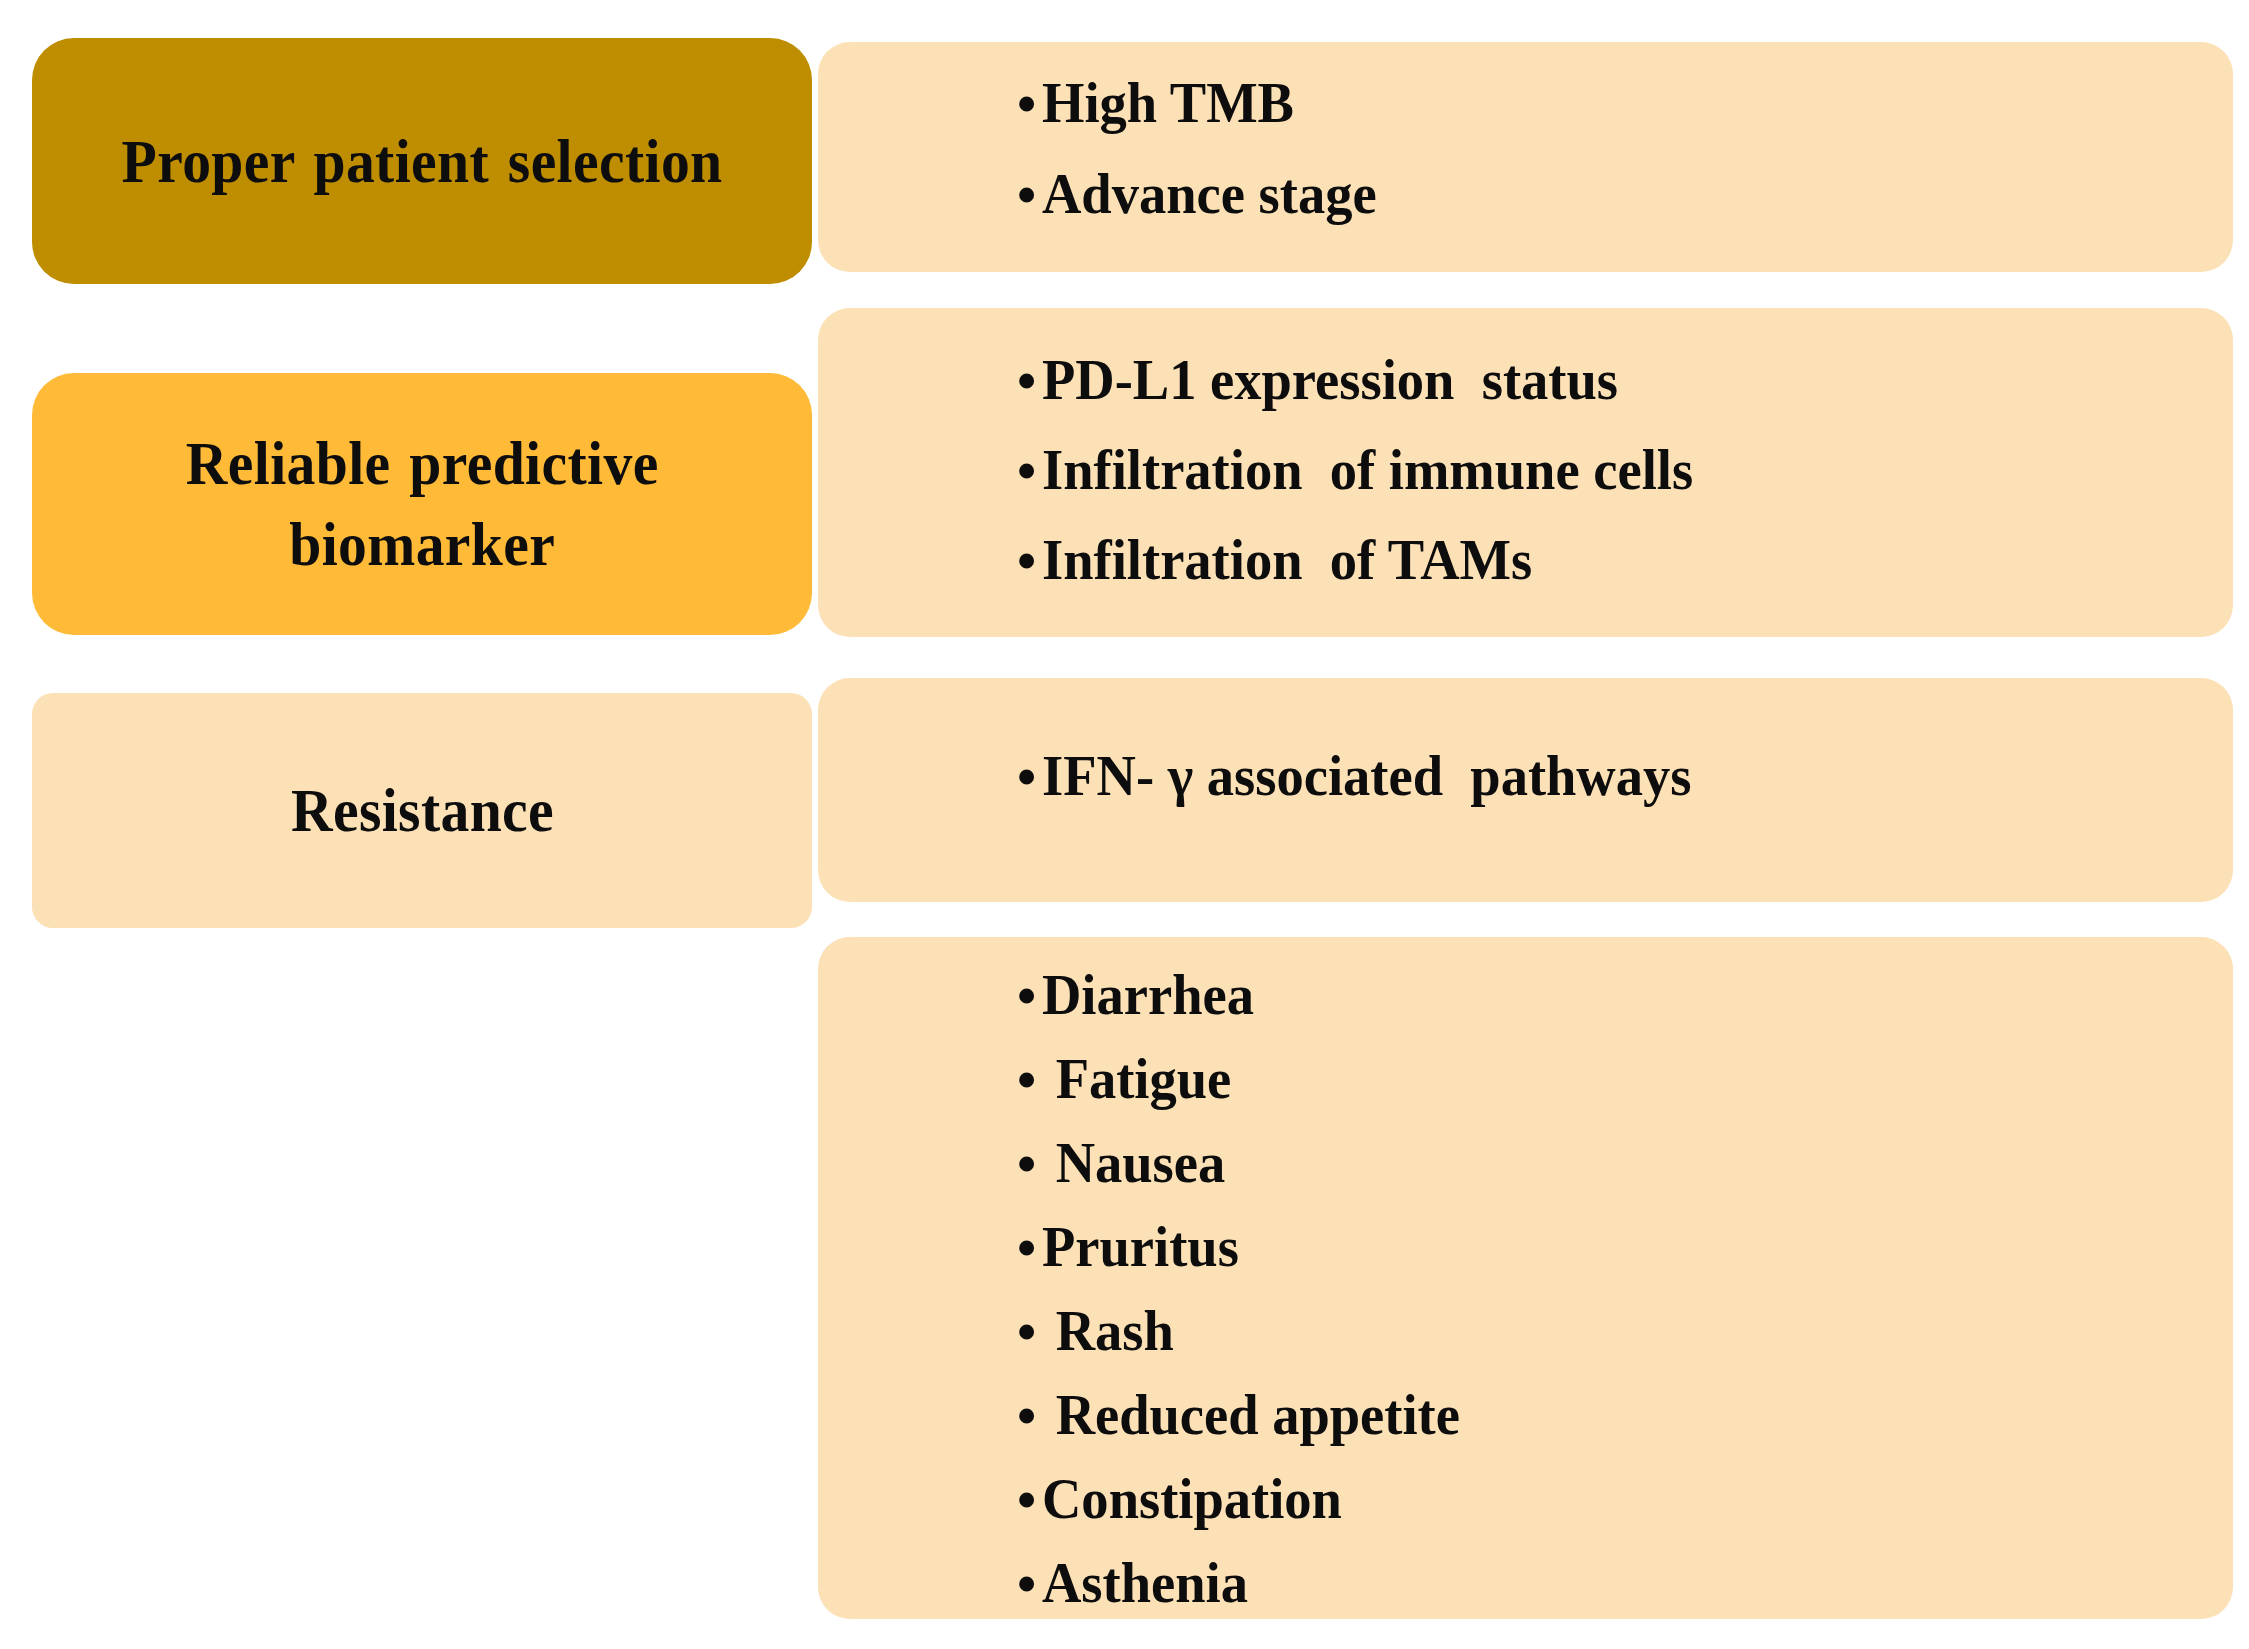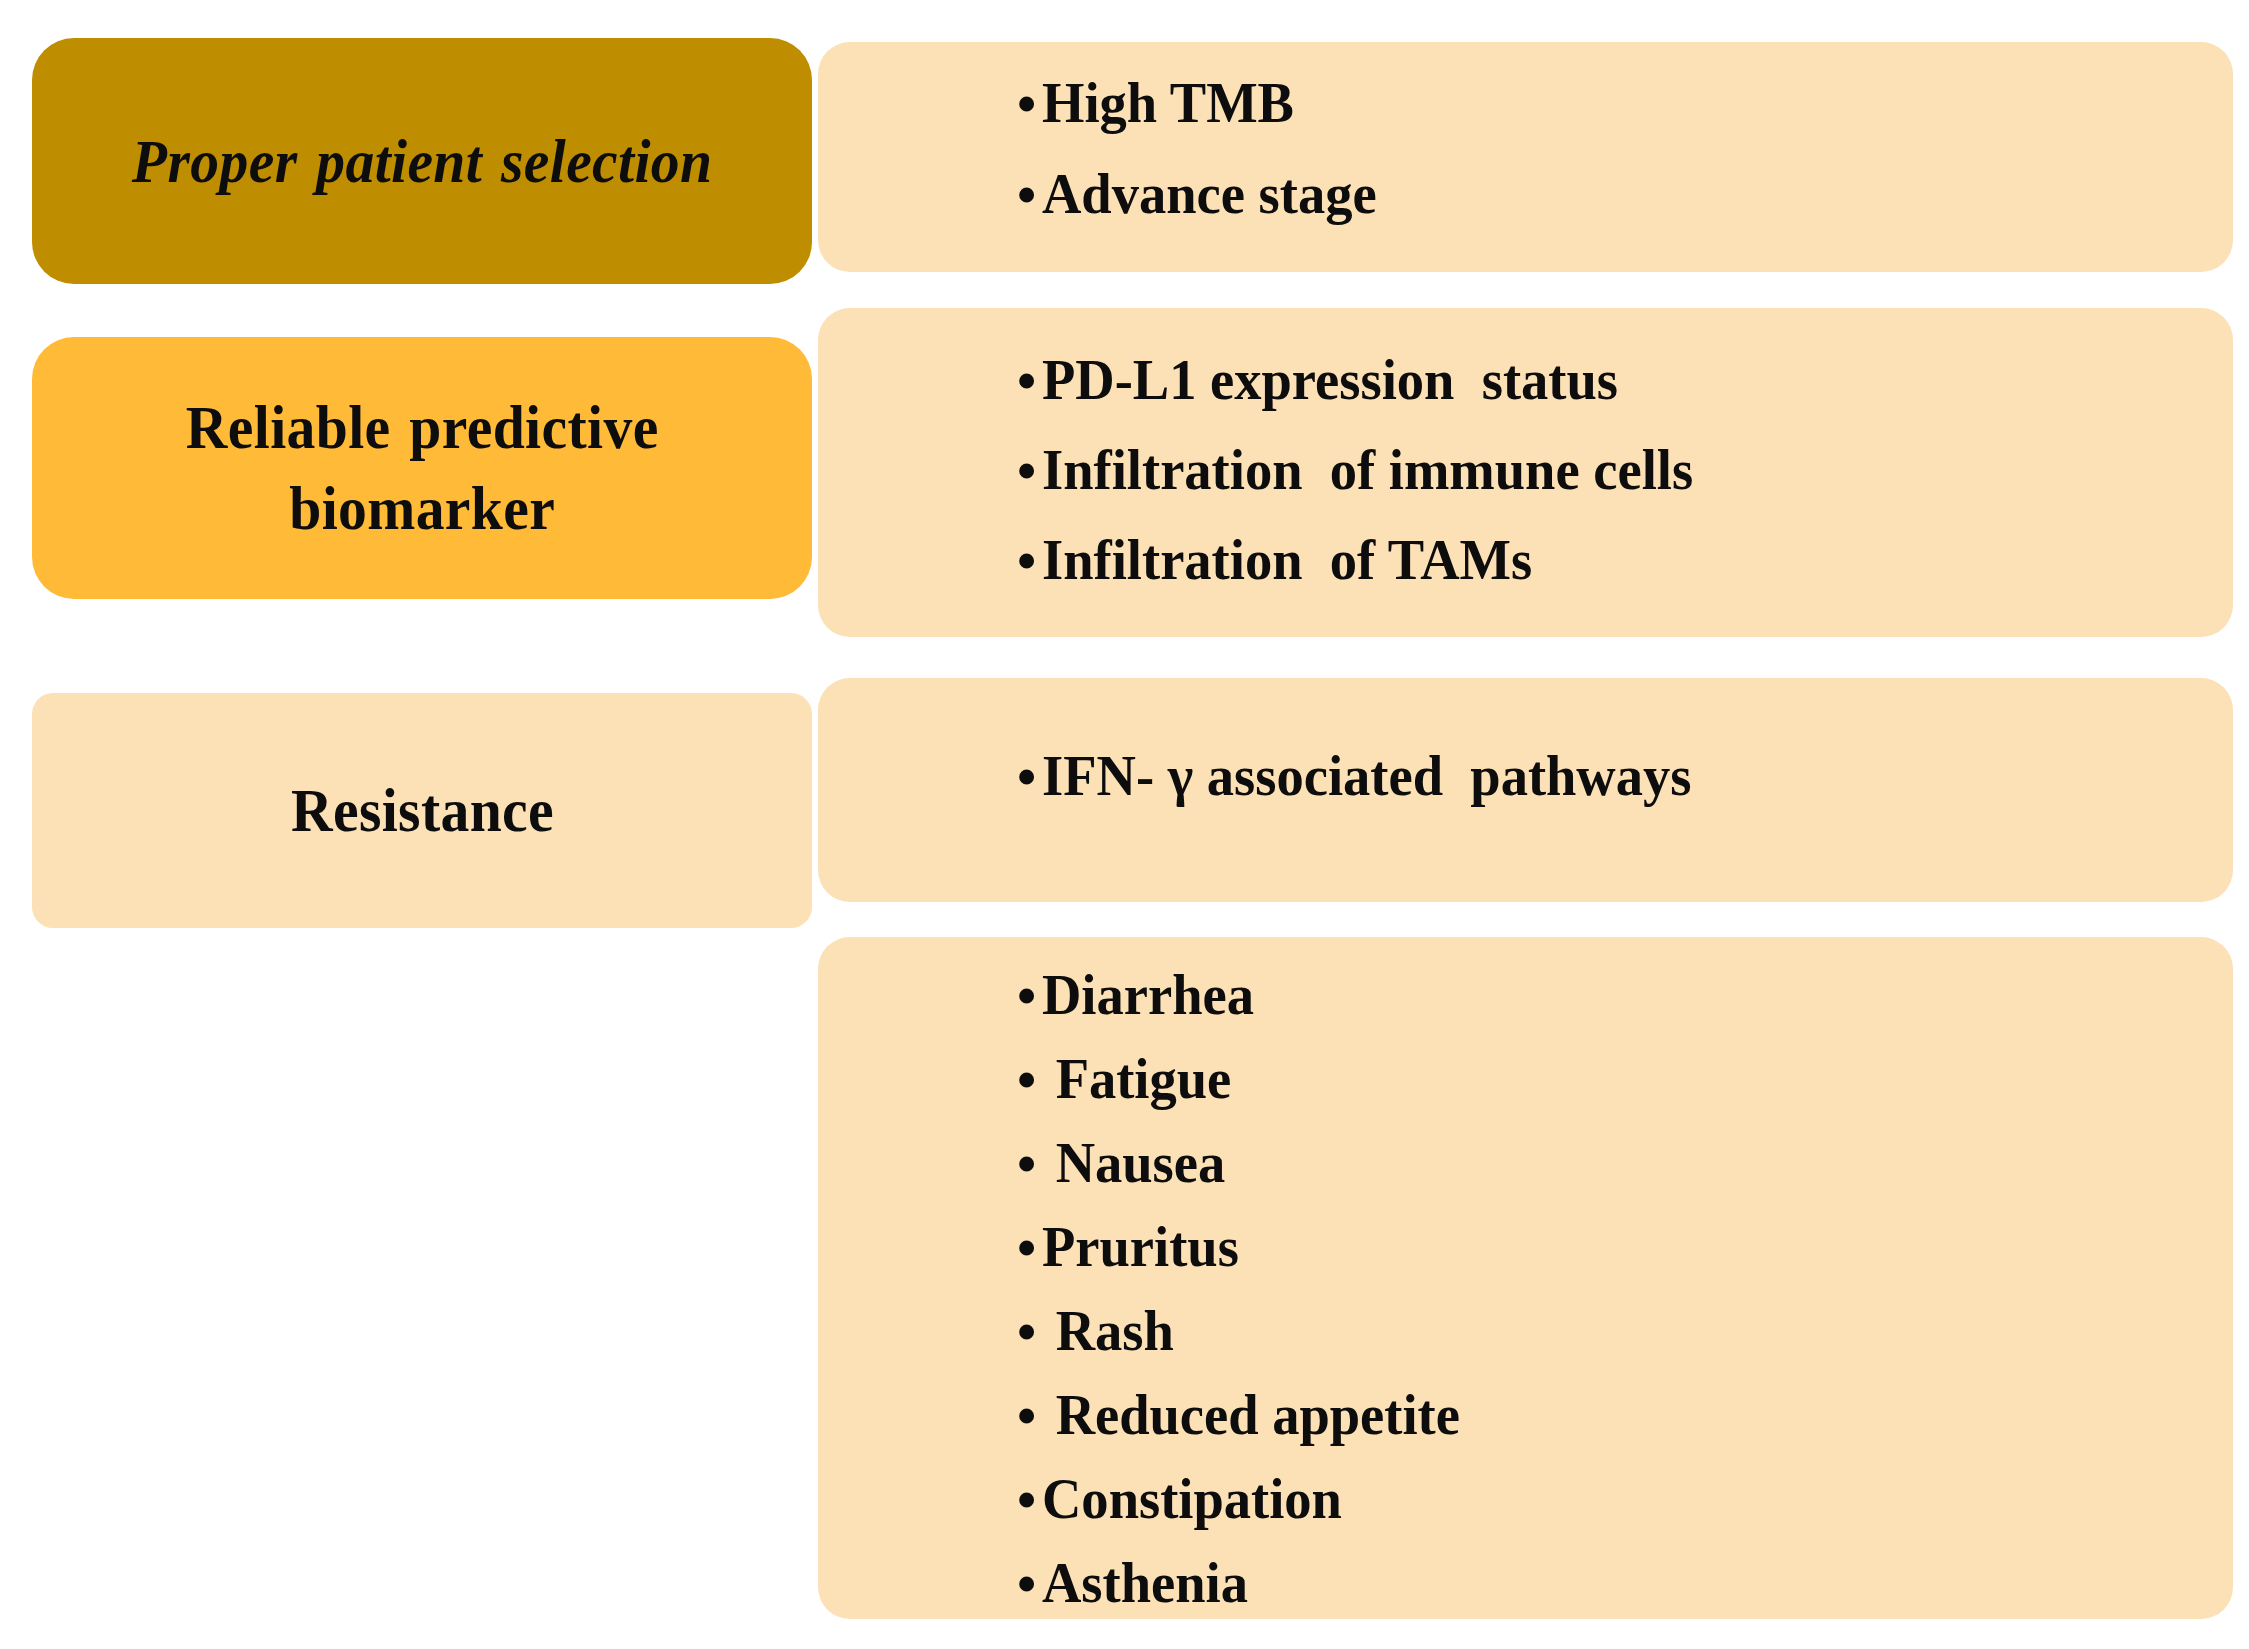--- a/index.html
+++ b/index.html
@@ -88,21 +88,21 @@
   #panel-1 { top: 42px;   height: 230px; padding: 32px 0 0 199px; }
   #panel-2 { top: 308px;  height: 329px; padding: 43px 0 0 199px; }
   #panel-3 { top: 678px;  height: 224px; padding: 69px 0 0 199px; }
   #panel-4 { top: 937px; height: 682px; padding: 29px 0 0 199px; }
 
   #panel-1 .bullet-item { margin-bottom: 33px; }
   #panel-2 .bullet-item { margin-bottom: 32px; }
   #panel-3 .bullet-item { margin-bottom: 0; }
   #panel-4 .bullet-item { margin-bottom: 26px; }
 
-  #label-1 { top: 38px;   height: 246px; background: #bf8d00; font-style: italic; }
+  #label-1 { top: 38px;   height: 246px; background: #bf8d00; }
   #label-2 { top: 337px;  height: 262px; background: #ffba38; }
   #label-3 { top: 693px;  height: 235px; background: #fce0b6; border-radius: 21px; }
   #label-4 { top: 1142px; height: 249px; background: #ffba38; }
 </style>
 </head>
 <body>
 
 <div id="figure">
 
   <div class="label-box" id="label-1" style="background: rgb(191, 141, 0);">
@@ -115,21 +115,21 @@
         <span class="bullet-dot">•</span>
         <span class="bullet-label">High TMB</span>
       </li>
       <li class="bullet-item">
         <span class="bullet-dot">•</span>
         <span class="bullet-label">Advance stage</span>
       </li>
     </ul>
   </div>
 
-  <div class="label-box" id="label-2" style="background: rgb(255, 186, 56);">
+  <div class="label-box" id="label-2" style="background: rgb(255, 186, 56); margin-top: 36px;">
     <span class="label-text">Reliable  predictive
 biomarker</span>
   </div>
 
   <div class="panel" id="panel-2" style="background: rgb(252, 224, 182);">
     <ul class="bullet-list">
       <li class="bullet-item">
         <span class="bullet-dot">•</span>
         <span class="bullet-label">PD-L1 expression  status</span>
       </li>

